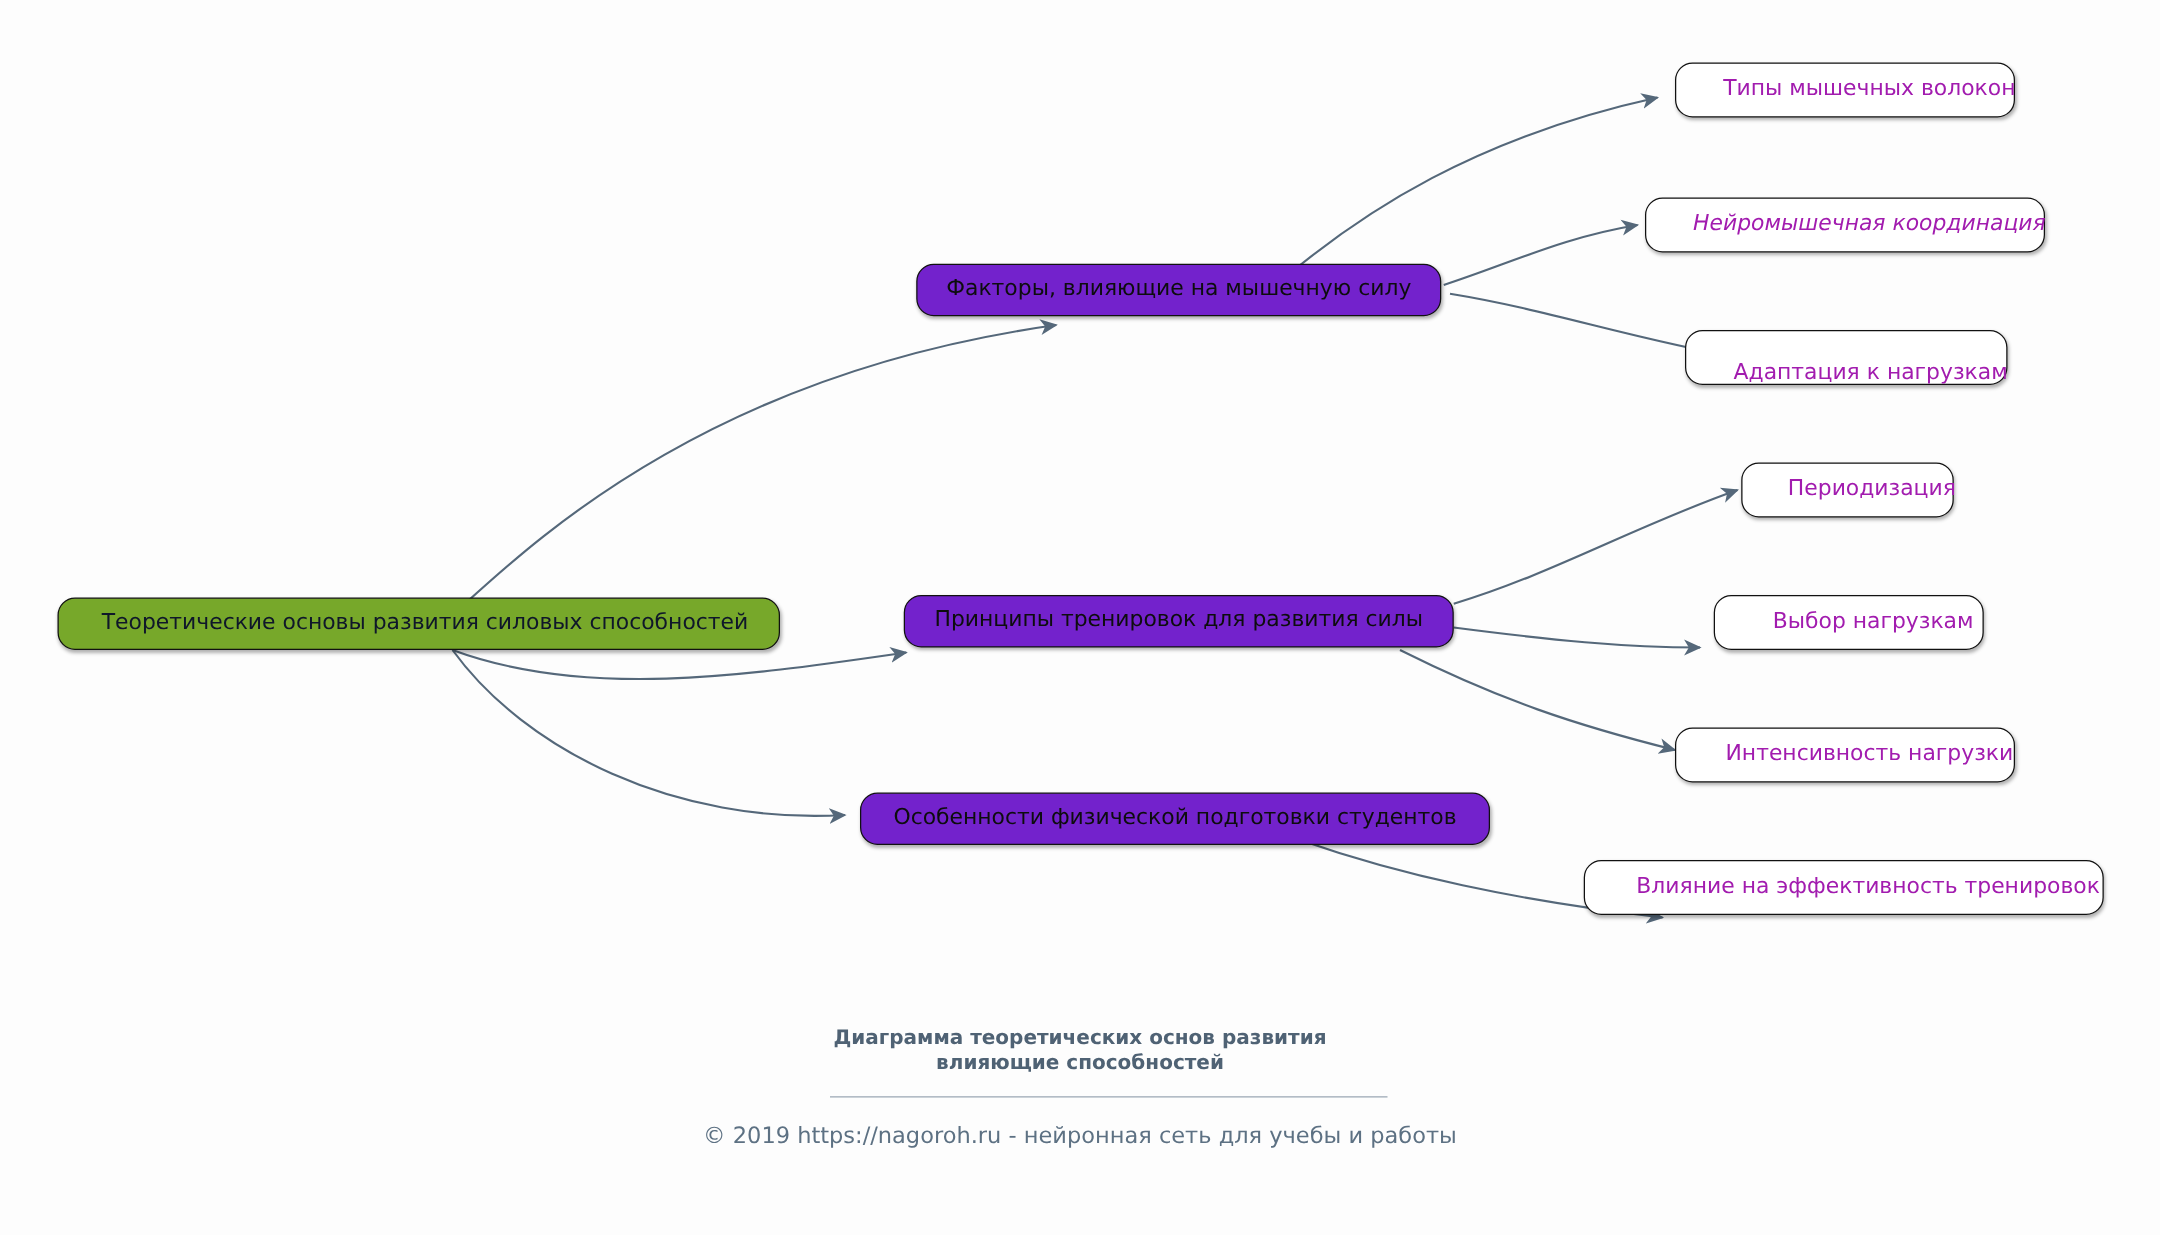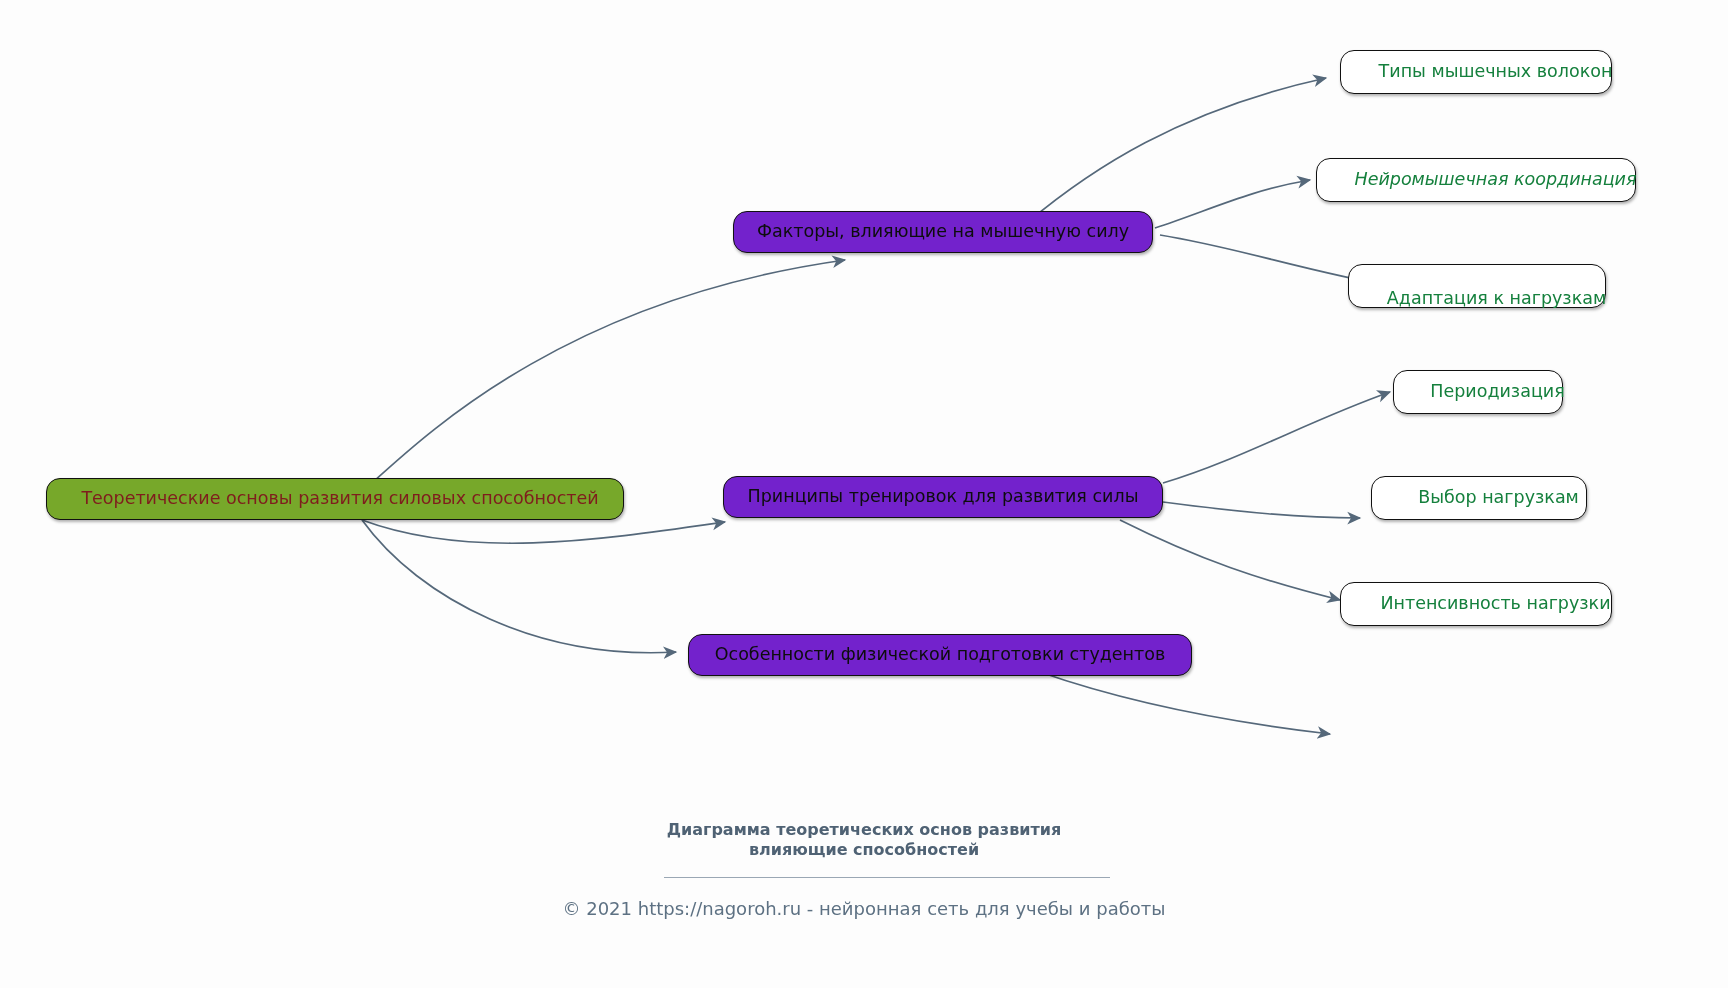--- a/index.html
+++ b/index.html
@@ -33,36 +33,36 @@
     white-space: nowrap;
     line-height: 1;
   }
   .node-label {
     display: block;
     white-space: nowrap;
   }
   .node.root {
     background: #77a82a;
     border: 1.6px solid #111111;
-    color: #7f1d1d;
+    color: #0f172a;
     font-size: 17.5px;
     box-shadow: 1px 2px 3px rgba(0,0,0,0.30);
     padding-left: 10px;
   }
   .node.branch {
     background: #7322cc;
     border: 1.6px solid #111111;
     color: #0d0d0d;
     font-size: 17.5px;
     box-shadow: 1px 2px 3px rgba(0,0,0,0.30);
   }
   .node.leaf {
     background: #ffffff;
     border: 1.6px solid #111111;
-    color: #15803d;
+    color: #a21caf;
     font-size: 17.5px;
     box-shadow: 1px 2px 3px rgba(0,0,0,0.30);
     padding-left: 39px;
   }
   #caption {
     position: absolute;
     left: 0;
     width: 1728px;
     top: 820px;
     text-align: center;
@@ -148,23 +148,26 @@
     <span class="node-label">Выбор нагрузкам</span>
   </div>
   <div class="node branch" style="left:688px; top:634px; width:504px; height:42px;">
     <span class="node-label">Особенности физической подготовки студентов</span>
   </div>
 
   <div class="node leaf" style="left:1340px; top:582px; width:272px; height:44px;">
     <span class="node-label">Интенсивность нагрузки</span>
   </div>
 
+  <div class="node leaf" style="left:1267px; top:688px; width:416px; height:44px;">
+    <span class="node-label">Влияние на эффективность тренировок</span>
+  </div>
 
   <div id="caption">
     <span class="line1">Диаграмма теоретических основ развития</span>
     <span class="line2">влияющие способностей</span>
   </div>
 
   <div id="divider"></div>
 
-  <div id="copyright">© 2021 https://nagoroh.ru - нейронная сеть для учебы и работы</div>
+  <div id="copyright">© 2019 https://nagoroh.ru - нейронная сеть для учебы и работы</div>
 
 </div>
 
 </body></html>

